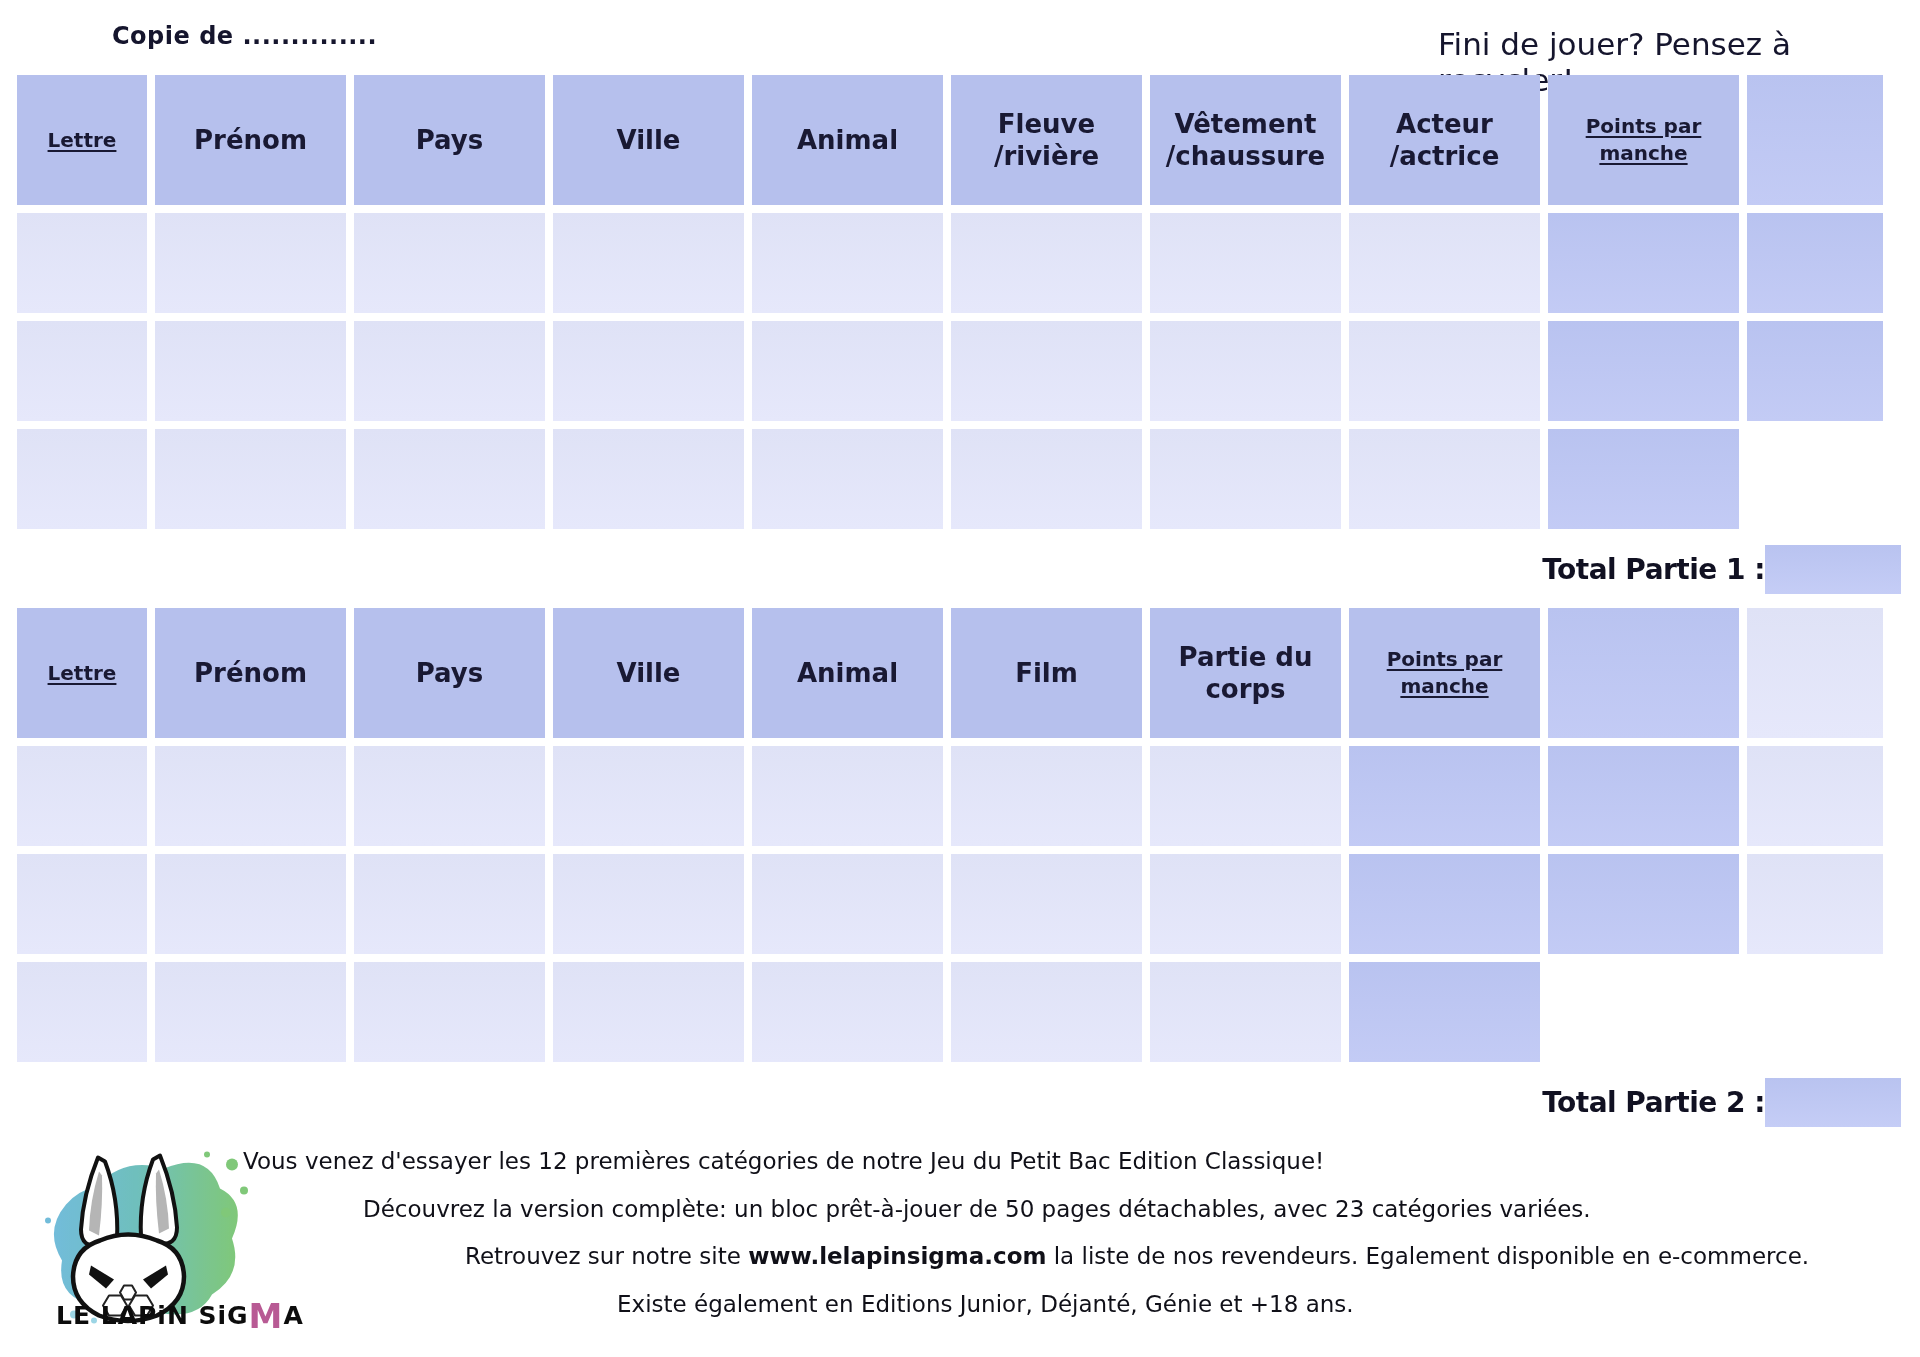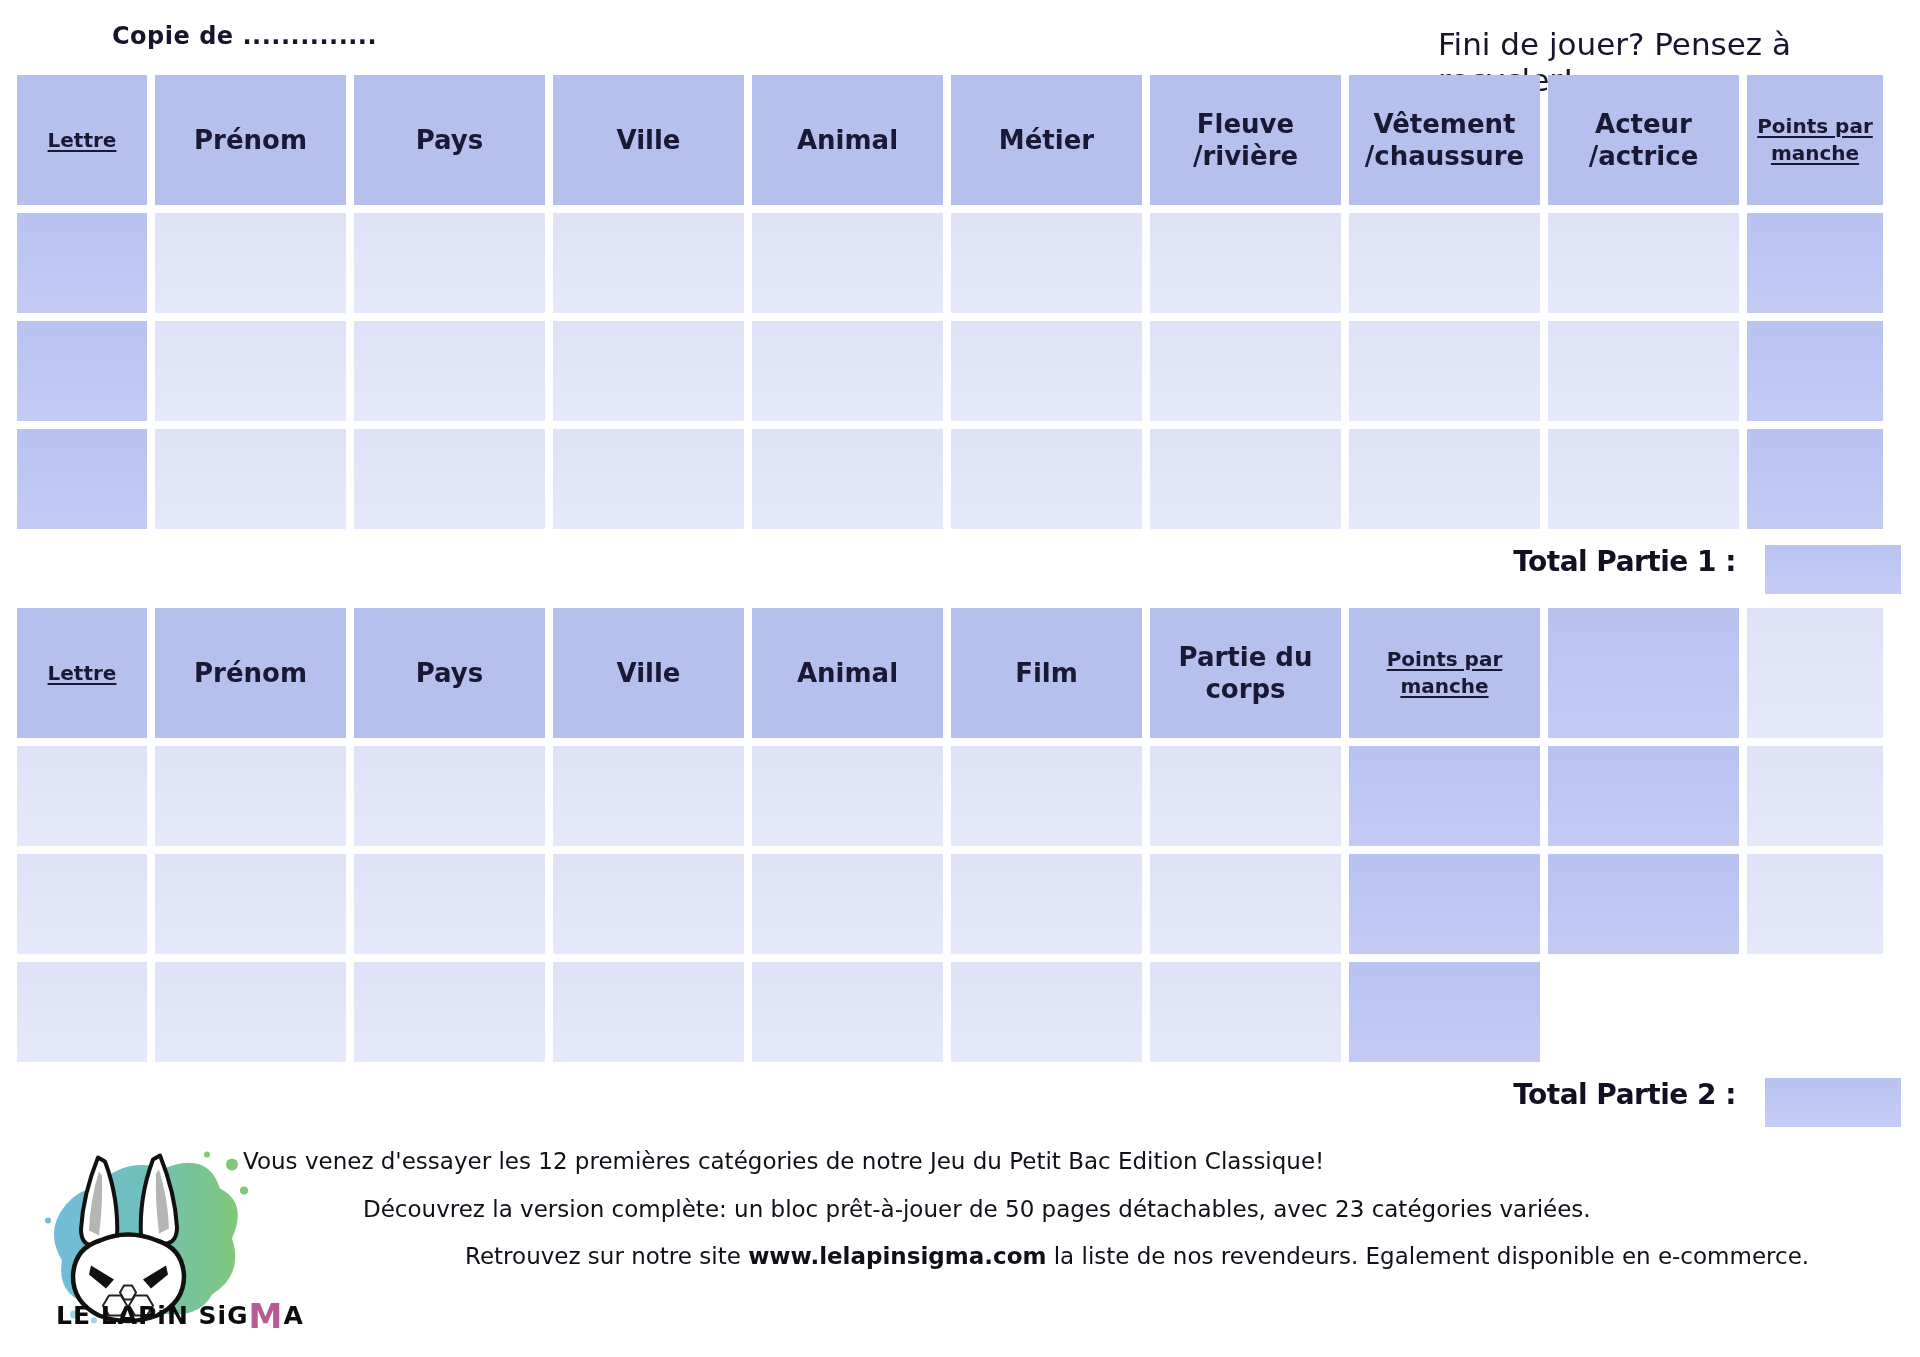--- a/index.html
+++ b/index.html
@@ -23,21 +23,21 @@
     background:var(--header-cell,#b6c0ed);
     display:flex;align-items:center;justify-content:center;text-align:center;
     font-weight:bold;font-size:26px;line-height:1.25;white-space:pre-line;
     color:#191933;
   }
   .hcell.small{font-size:20px;text-decoration:underline;text-underline-offset:3px;line-height:1.35;}
   .cell-light{background:linear-gradient(180deg,#dfe2f6 0%,#e6e8fb 100%);}
   .cell-dark{background:linear-gradient(180deg,#b9c3f0 0%,#c3cbf5 100%);}
 
   
-  .total-row{position:absolute;right:19px;display:flex;gap:29px;}
+  .total-row{position:absolute;right:19px;display:flex;align-items:center;gap:0;}
   #total1{top:545px;}
   #total2{top:1078px;}
   .total-label{font-size:28px;font-weight:bold;letter-spacing:-.5px;color:#111122;}
   .total-cell{width:136px;height:49px;background:linear-gradient(180deg,#b9c3f0,#c5cdf6);}
 
   
   .footer-line{position:absolute;font-size:23px;white-space:nowrap;color:#101018;}
   #fline1{left:243px;top:1148px;text-align:right;}
   #fline2{left:363px;top:1196px;}
   #fline3{left:465px;top:1243px;}
@@ -59,21 +59,20 @@
 
   <div class="copy-label">Copie de ..............</div>
   <div class="recycle-note">Fini de jouer? Pensez à recycler!</div>
 
   <div class="tgrid" id="t1grid">
     <div class="hcell small">Lettre</div>
     <div class="hcell">Prénom</div>
     <div class="hcell">Pays</div>
     <div class="hcell">Ville</div>
     <div class="hcell">Animal</div>
-    <div class="hcell">Métier</div>
     <div class="hcell">Fleuve
 /rivière</div>
     <div class="hcell">Vêtement
 /chaussure</div>
     <div class="hcell">Acteur
 /actrice</div>
     <div class="hcell small">Points par
 manche</div>
   <div class="cell cell-dark"></div>
       <div class="cell cell-light"></div>
@@ -200,14 +199,15 @@
         <polygon points="67,161 73,151 85,151 91,161 85,171 73,171"></polygon>
         <polygon points="93,161 99,151 111,151 117,161 111,171 99,171"></polygon>
       </g>
     </svg>
     <div class="logo-word"><span>LE LAPiN SiG</span><span class="m">M</span><span>A</span></div>
   </div>
 
   <div class="footer-line" id="fline1">Vous venez d'essayer les 12 premières catégories de notre Jeu du Petit Bac Edition Classique!</div>
   <div class="footer-line" id="fline2">Découvrez la version complète: un bloc prêt-à-jouer de 50 pages détachables, avec 23 catégories variées.</div>
   <div class="footer-line" id="fline3"><span>Retrouvez sur notre site </span><span class="bold">www.lelapinsigma.com</span><span> la liste de nos revendeurs. Egalement disponible en e-commerce.</span></div>
+  <div class="footer-line" id="fline4">Existe également en Editions Junior, Déjanté, Génie et +18 ans.</div>
 
 </div>
 
 </body></html>

